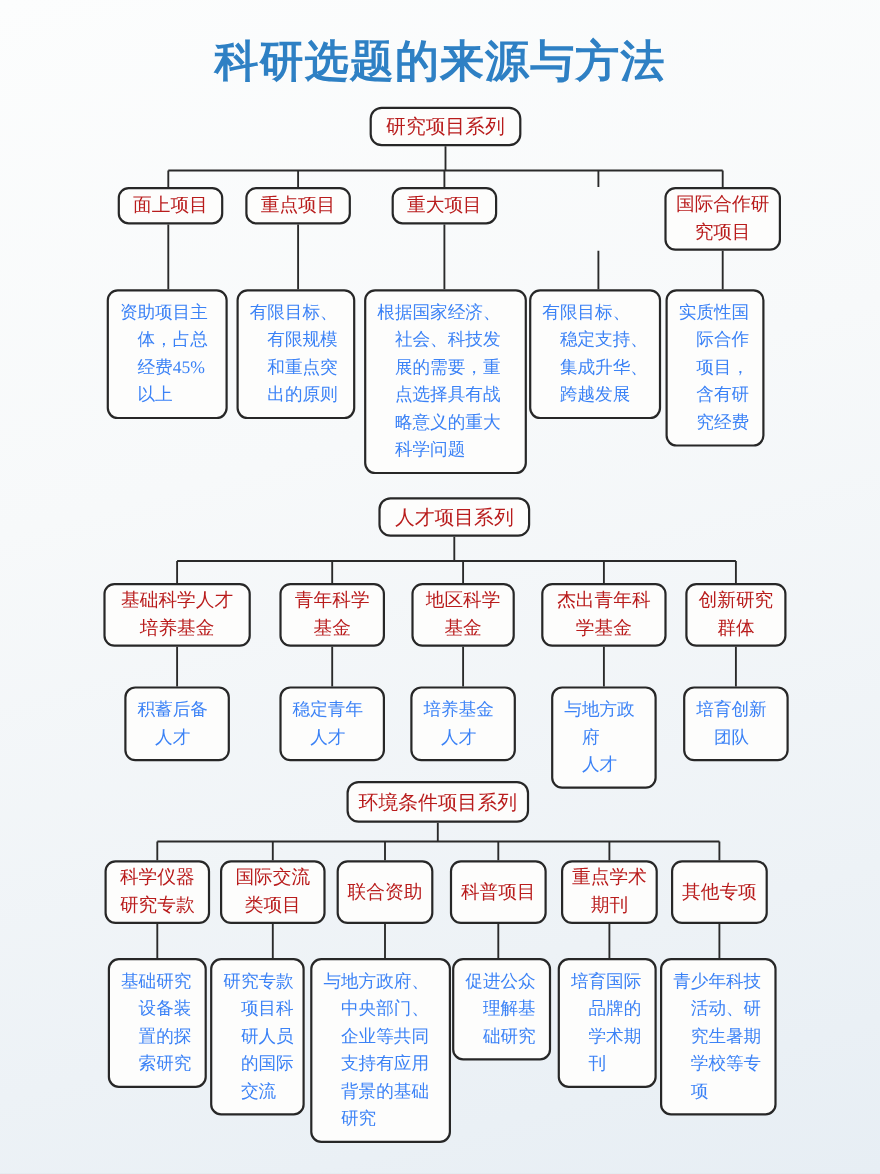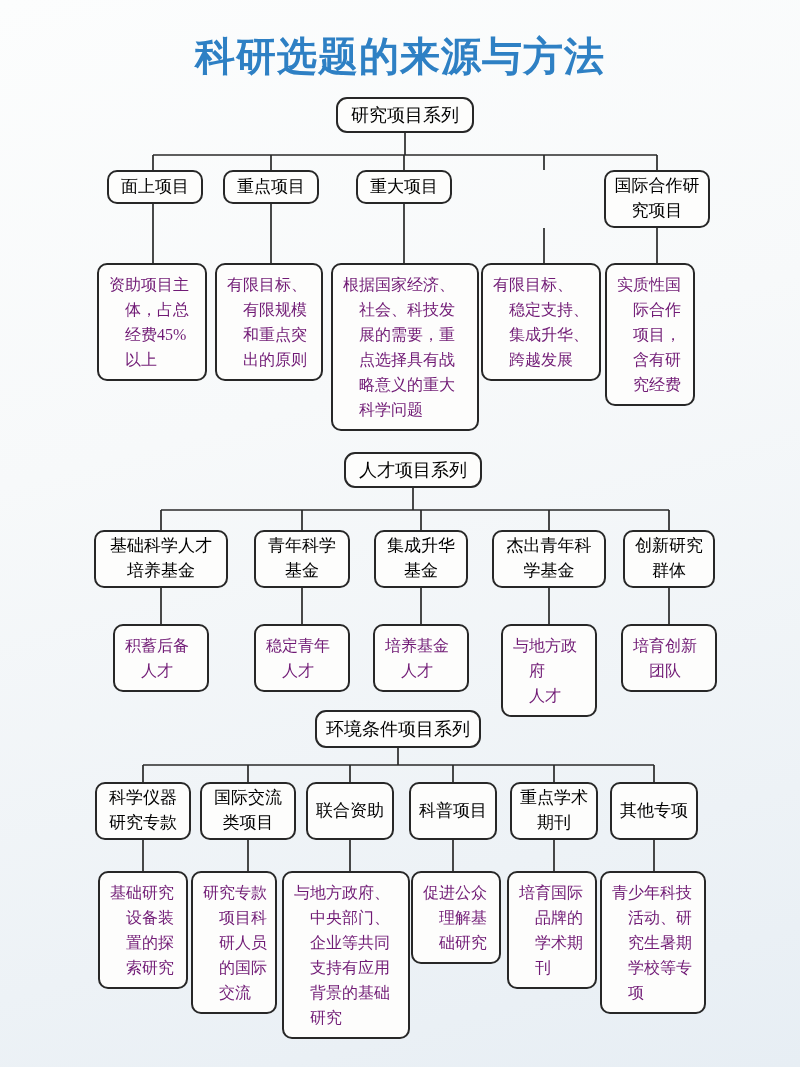--- a/index.html
+++ b/index.html
@@ -14,29 +14,29 @@
     position:absolute; top:34px; left:0; width:100%; text-align:center;
     font-family:"Liberation Sans","DejaVu Sans",sans-serif;
     font-weight:bold; font-size:40px; line-height:1.1; letter-spacing:1px;
     color:#2e80c4;
   }
   .node {
     position:absolute; background:#fdfdfc;
     border:2px solid #272727; border-radius:10px;
     display:flex; align-items:center; justify-content:center;
     text-align:center; white-space:pre-line;
-    font-size:17px; line-height:1.45; color:#000000;
+    font-size:17px; line-height:1.45; color:#b91c1c;
     padding:14px 4px;
   }
   .root { font-size:18px; border-radius:11px; }
   .desc {
     position:absolute; background:#fdfdfc;
     border:2px solid #272727; border-radius:10px;
     white-space:pre-line;
-    font-size:16px; line-height:25px; color:#701a75;
+    font-size:16px; line-height:25px; color:#3b82f6;
     padding:7px 6px 7px 26px; text-indent:-16px;
   }
   svg.wires { position:absolute; top:0; left:0; pointer-events:none; }
 </style>
 </head>
 <body>
 
 <div class="canvas">
 
   <svg class="wires" width="800" height="1067" viewBox="0 0 800 1067">
@@ -92,21 +92,21 @@
 项目，
 含有研
 究经费</div>
 
   <div class="node root" style="left:344px;top:452px;width:138px;height:36px">人才项目系列</div>
 
   <div class="node" style="left:94px;top:530px;width:134px;height:58px">基础科学人才
 培养基金</div>
   <div class="node" style="left:254px;top:530px;width:96px;height:58px">青年科学
 基金</div>
-  <div class="node" style="left:374px;top:530px;width:94px;height:58px">集成升华
+  <div class="node" style="left:374px;top:530px;width:94px;height:58px">地区科学
 基金</div>
   <div class="node" style="left:492px;top:530px;width:114px;height:58px">杰出青年科
 学基金</div>
   <div class="node" style="left:623px;top:530px;width:92px;height:58px">创新研究
 群体</div>
 
   <div class="desc" style="left:113px;top:624px;width:96px">积蓄后备
 人才</div>
   <div class="desc" style="left:254px;top:624px;width:96px">稳定青年
 人才</div>

